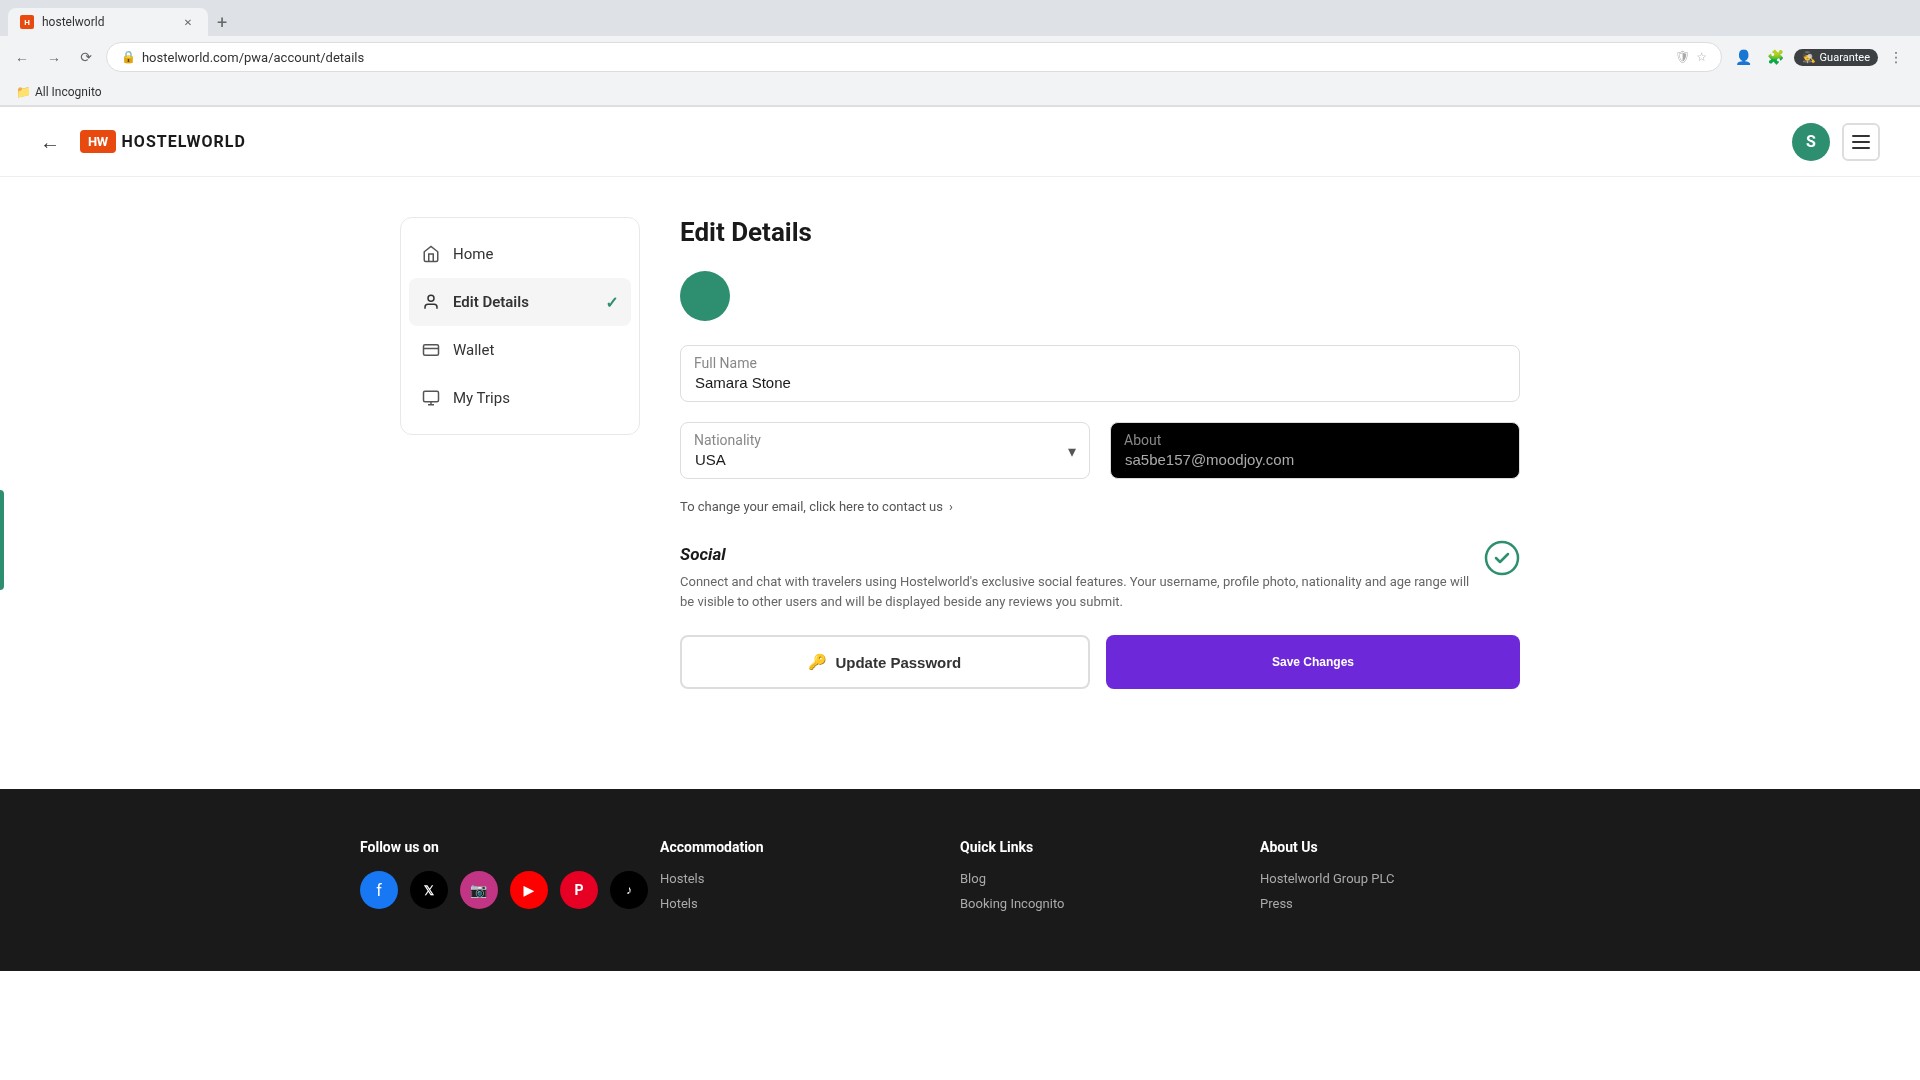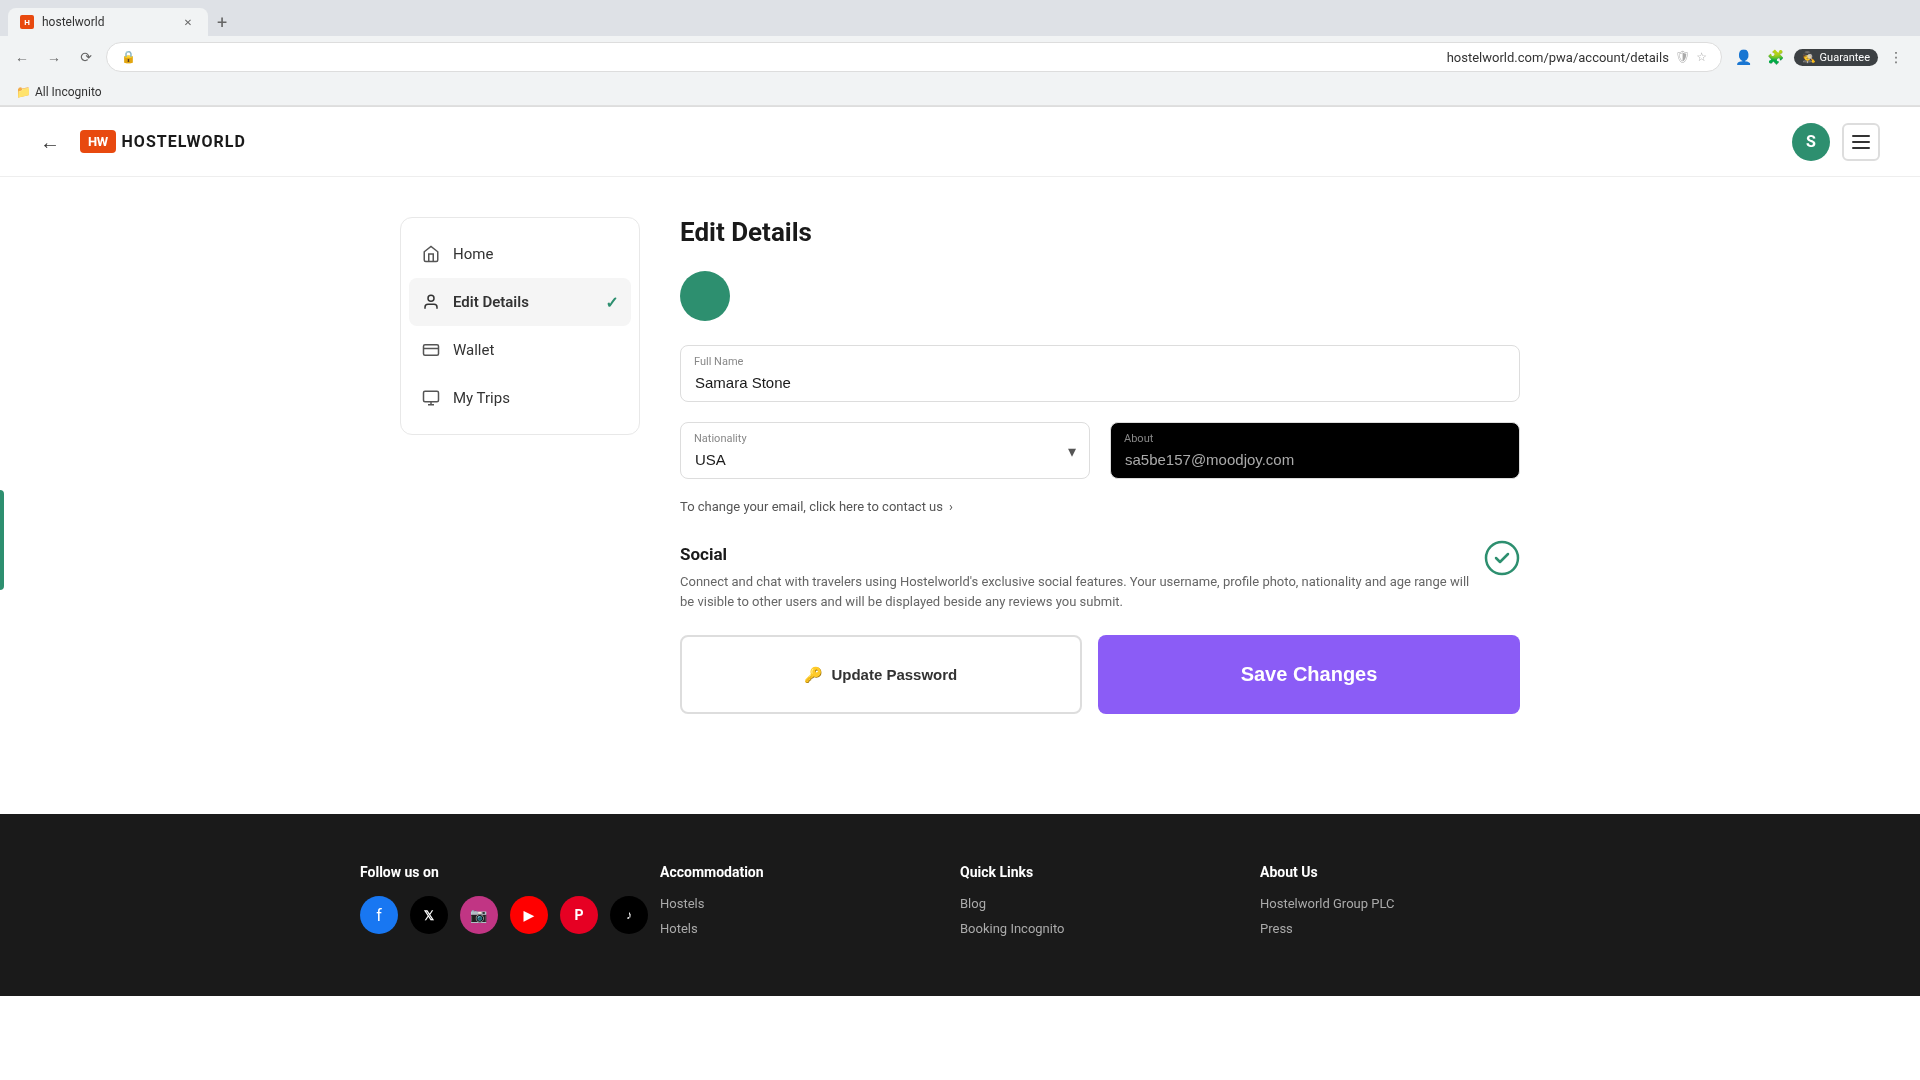--- a/index.html
+++ b/index.html
@@ -88,21 +88,21 @@
       border: 1px solid #ddd;
       border-radius: 20px;
       padding: 4px 14px;
       font-size: 13px;
       color: #333;
       display: flex;
       align-items: center;
       gap: 6px;
       height: 30px;
     }
-    .browser-address-text { flex: 1; color: #333; text-align: right; }
+    .browser-address-text { flex: 1; color: #333; }
     .browser-toolbar-actions {
       display: flex;
       align-items: center;
       gap: 4px;
     }
     .browser-action-btn {
       width: 28px;
       height: 28px;
       display: flex;
       align-items: center;
@@ -297,21 +297,21 @@
       margin-bottom: 20px;
     }
     .form-group {
       flex: 1;
       position: relative;
     }
     .form-label {
       position: absolute;
       top: 10px;
       left: 14px;
-      font-size: 11px;
+      font-size: 14px;
       color: #888;
       pointer-events: none;
     }
     .form-input {
       width: 100%;
       border: 1px solid #ddd;
       border-radius: 8px;
       padding: 28px 14px 10px;
       font-size: 15px;
       color: #1a1a1a;
@@ -356,20 +356,21 @@
       margin-bottom: 30px;
       cursor: pointer;
     }
 
     .social-section { margin-bottom: 24px; }
     .social-title {
       font-size: 17px;
       font-weight: 700;
       color: #1a1a1a;
       margin-bottom: 8px;
+      font-style: italic;
     }
     .social-desc {
       font-size: 13px;
       color: #666;
       line-height: 1.5;
     }
     .social-toggle-area {
       display: flex;
       align-items: flex-start;
       justify-content: space-between;
@@ -399,25 +400,25 @@
       color: #333;
       cursor: pointer;
       display: flex;
       align-items: center;
       justify-content: center;
       gap: 8px;
       transition: border-color 0.15s;
     }
     .btn-save-changes {
       flex: 1;
-      padding: 28px;
+      padding: 20px;
       border: none;
       border-radius: 8px;
-      background: #8b5cf6;
-      font-size: 20px;
+      background: #6d28d9;
+      font-size: 12px;
       font-weight: 600;
       color: #fff;
       cursor: pointer;
       transition: background 0.15s;
     }
 
     
     .footer {
       background: #1a1a1a;
       color: #ccc;

